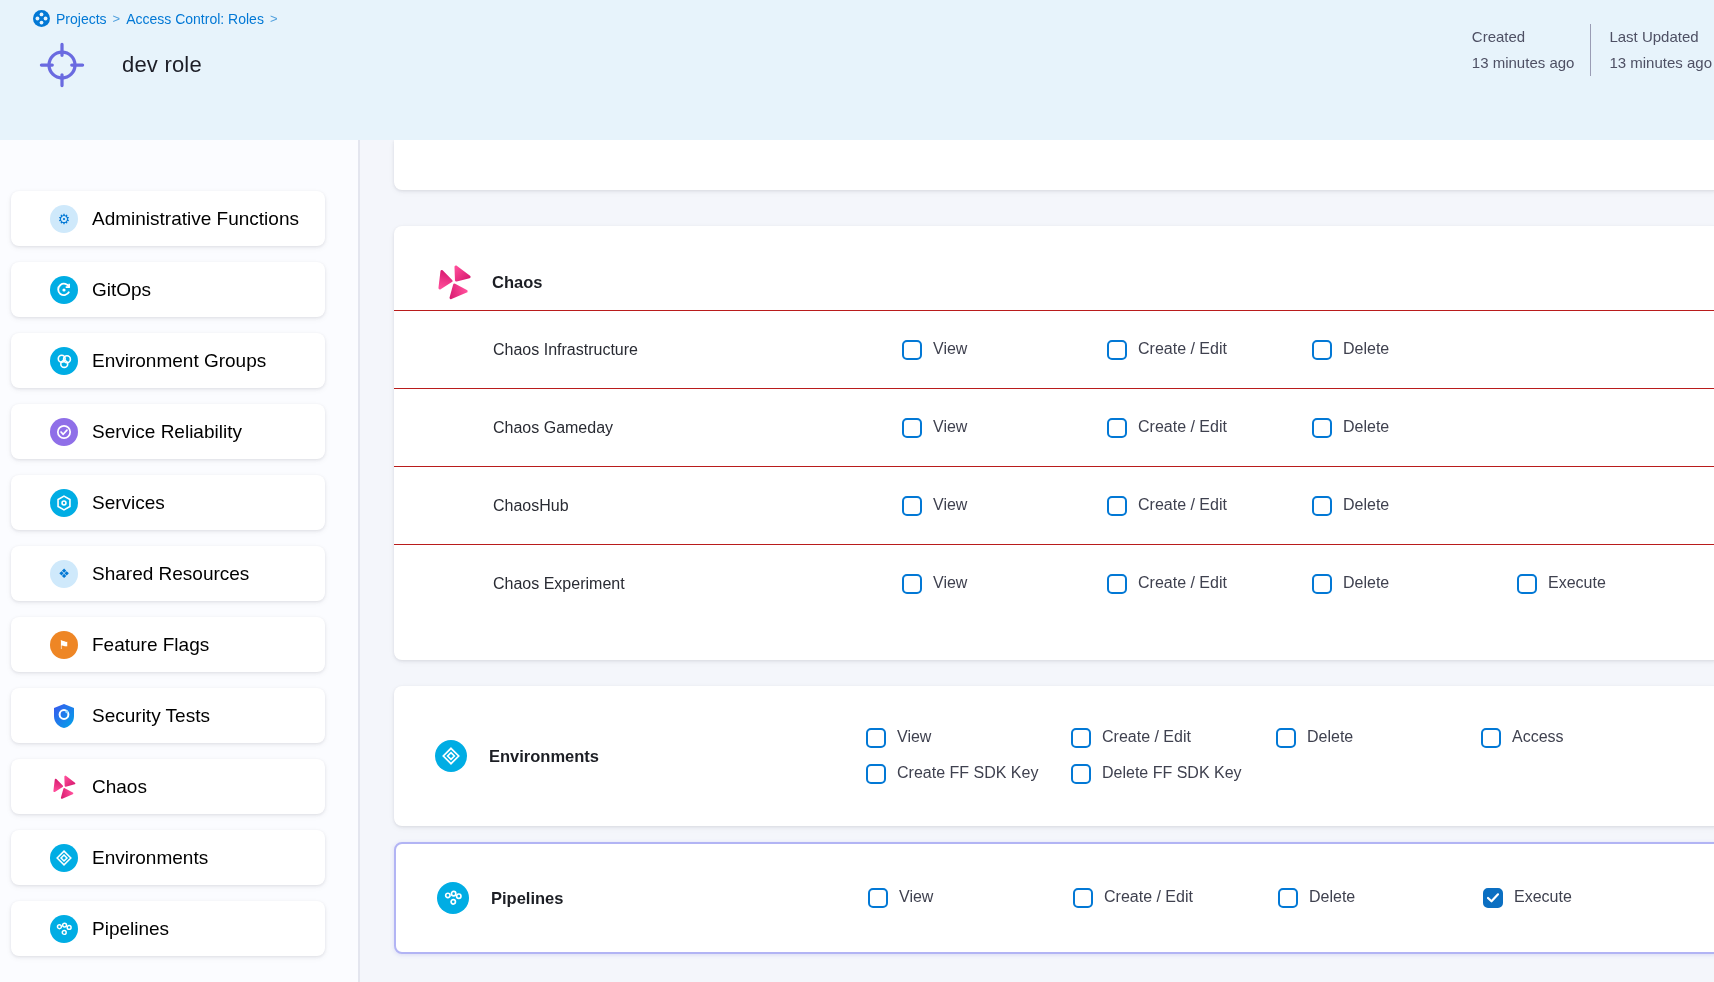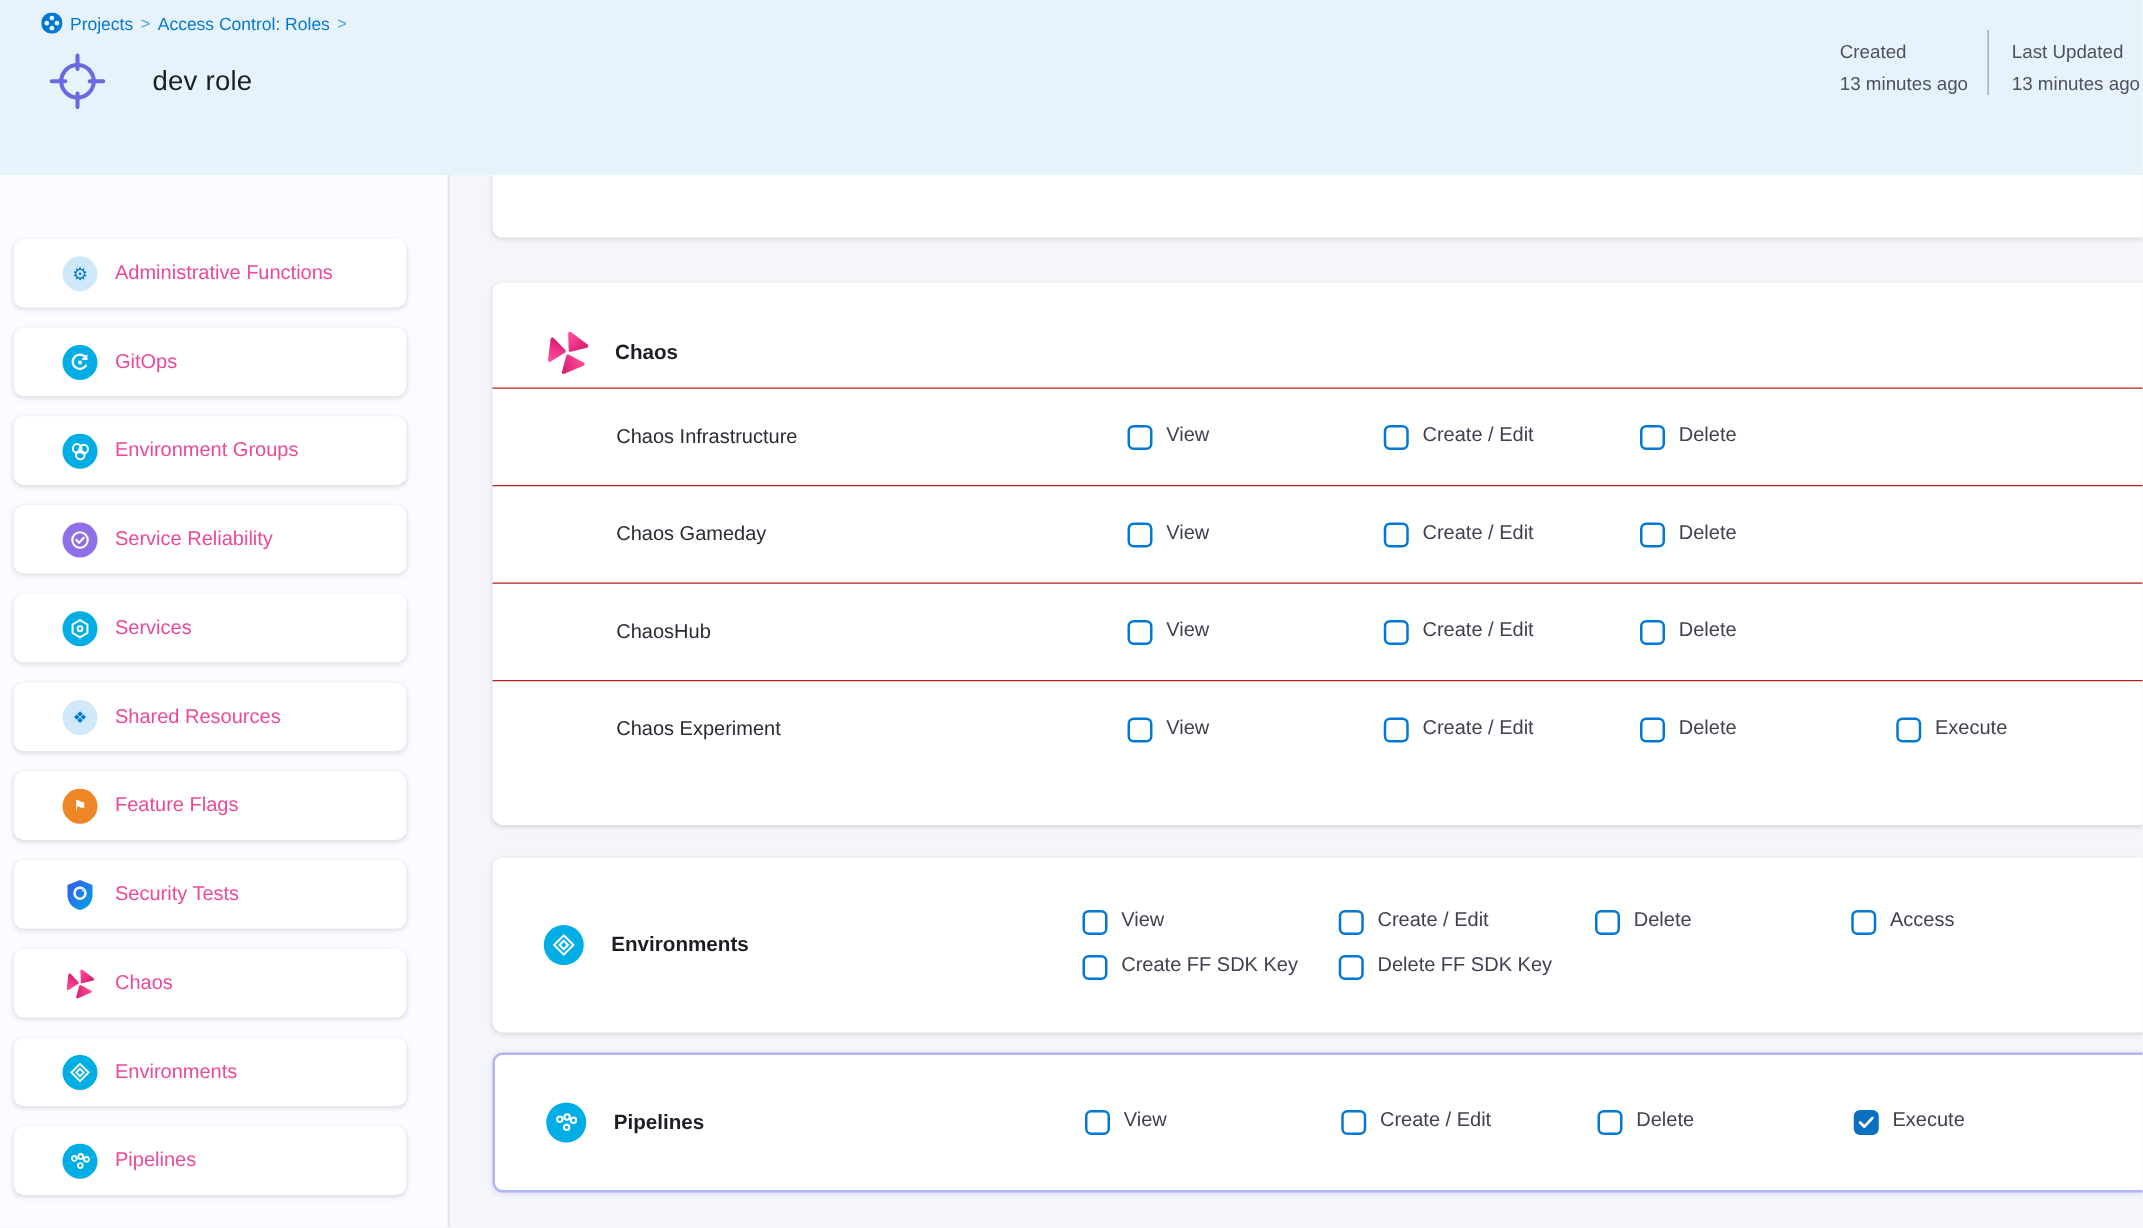--- a/index.html
+++ b/index.html
@@ -16,21 +16,21 @@
   }
   .breadcrumb { display:flex; align-items:center; gap:6px; font-size:14px; }
   .breadcrumb .crumb { color:#0278d5; cursor:pointer; }
   .breadcrumb .sep { color:#4f9fdd; font-size:13px; }
   .crumb-icon { width:17px; height:17px; display:inline-flex; }
   .crumb-icon svg { width:100%; height:100%; }
   .title-row { display:flex; align-items:center; margin-top:12px; }
   .target-badge { width:52px; height:52px; margin-left:3px; }
   .target-badge svg { width:100%; height:100%; }
   .page-title { font-size:22px; font-weight:500; color:#1c1d26; margin-left:34px; letter-spacing:.2px; }
-  .meta-block { position:absolute; top:22px; right:0; display:flex; align-items:flex-end; }
+  .meta-block { position:absolute; top:22px; right:0; display:flex; align-items:center; }
   .meta-col { padding:0 16px 0 18px; }
   .meta-col:last-child { padding-right:2px; }
   .meta-label { font-size:15px; color:#4e5064; margin-bottom:9px; }
   .meta-value { font-size:15px; color:#4e5064; }
   .meta-divider { width:1px; height:52px; background:#9a9cb4; margin-top:2px; }
 
   
   .app-body { display:flex; height:842px; }
   .sidebar {
     width:360px; background:#fbfcff; border-right:2px solid #e4e6ef;
@@ -40,21 +40,21 @@
     background:#ffffff; border-radius:8px; height:55px; margin-bottom:16px;
     display:flex; align-items:center; padding-left:39px; cursor:pointer;
     box-shadow:0 1px 3px rgba(40,41,61,.10), 0 2px 6px rgba(40,41,61,.05);
   }
   .side-icon { width:28px; height:28px; border-radius:50%; display:flex;
     align-items:center; justify-content:center; flex-shrink:0; }
   .side-icon.plain { border-radius:0; background:none !important; }
   .side-icon svg { width:16px; height:16px; }
   .side-icon.plain svg { width:26px; height:26px; }
   .side-icon .glyph { font-size:14px; line-height:1; }
-  .side-label { margin-left:14px; font-size:16px; font-weight:500; color:#ec4899; }
+  .side-label { margin-left:14px; font-size:19px; font-weight:500; color:#000000; }
 
   .content { flex:1; padding:0 14px 0 34px; }
   .card {
     background:#fff; border-radius:8px;
     box-shadow:0 1px 3px rgba(40,41,61,.10), 0 2px 6px rgba(40,41,61,.05);
   }
   .partial-card { height:50px; border-radius:0 0 8px 8px; }
 
   
   .section-card { margin-top:36px; padding-top:28px; padding-bottom:38px; }

